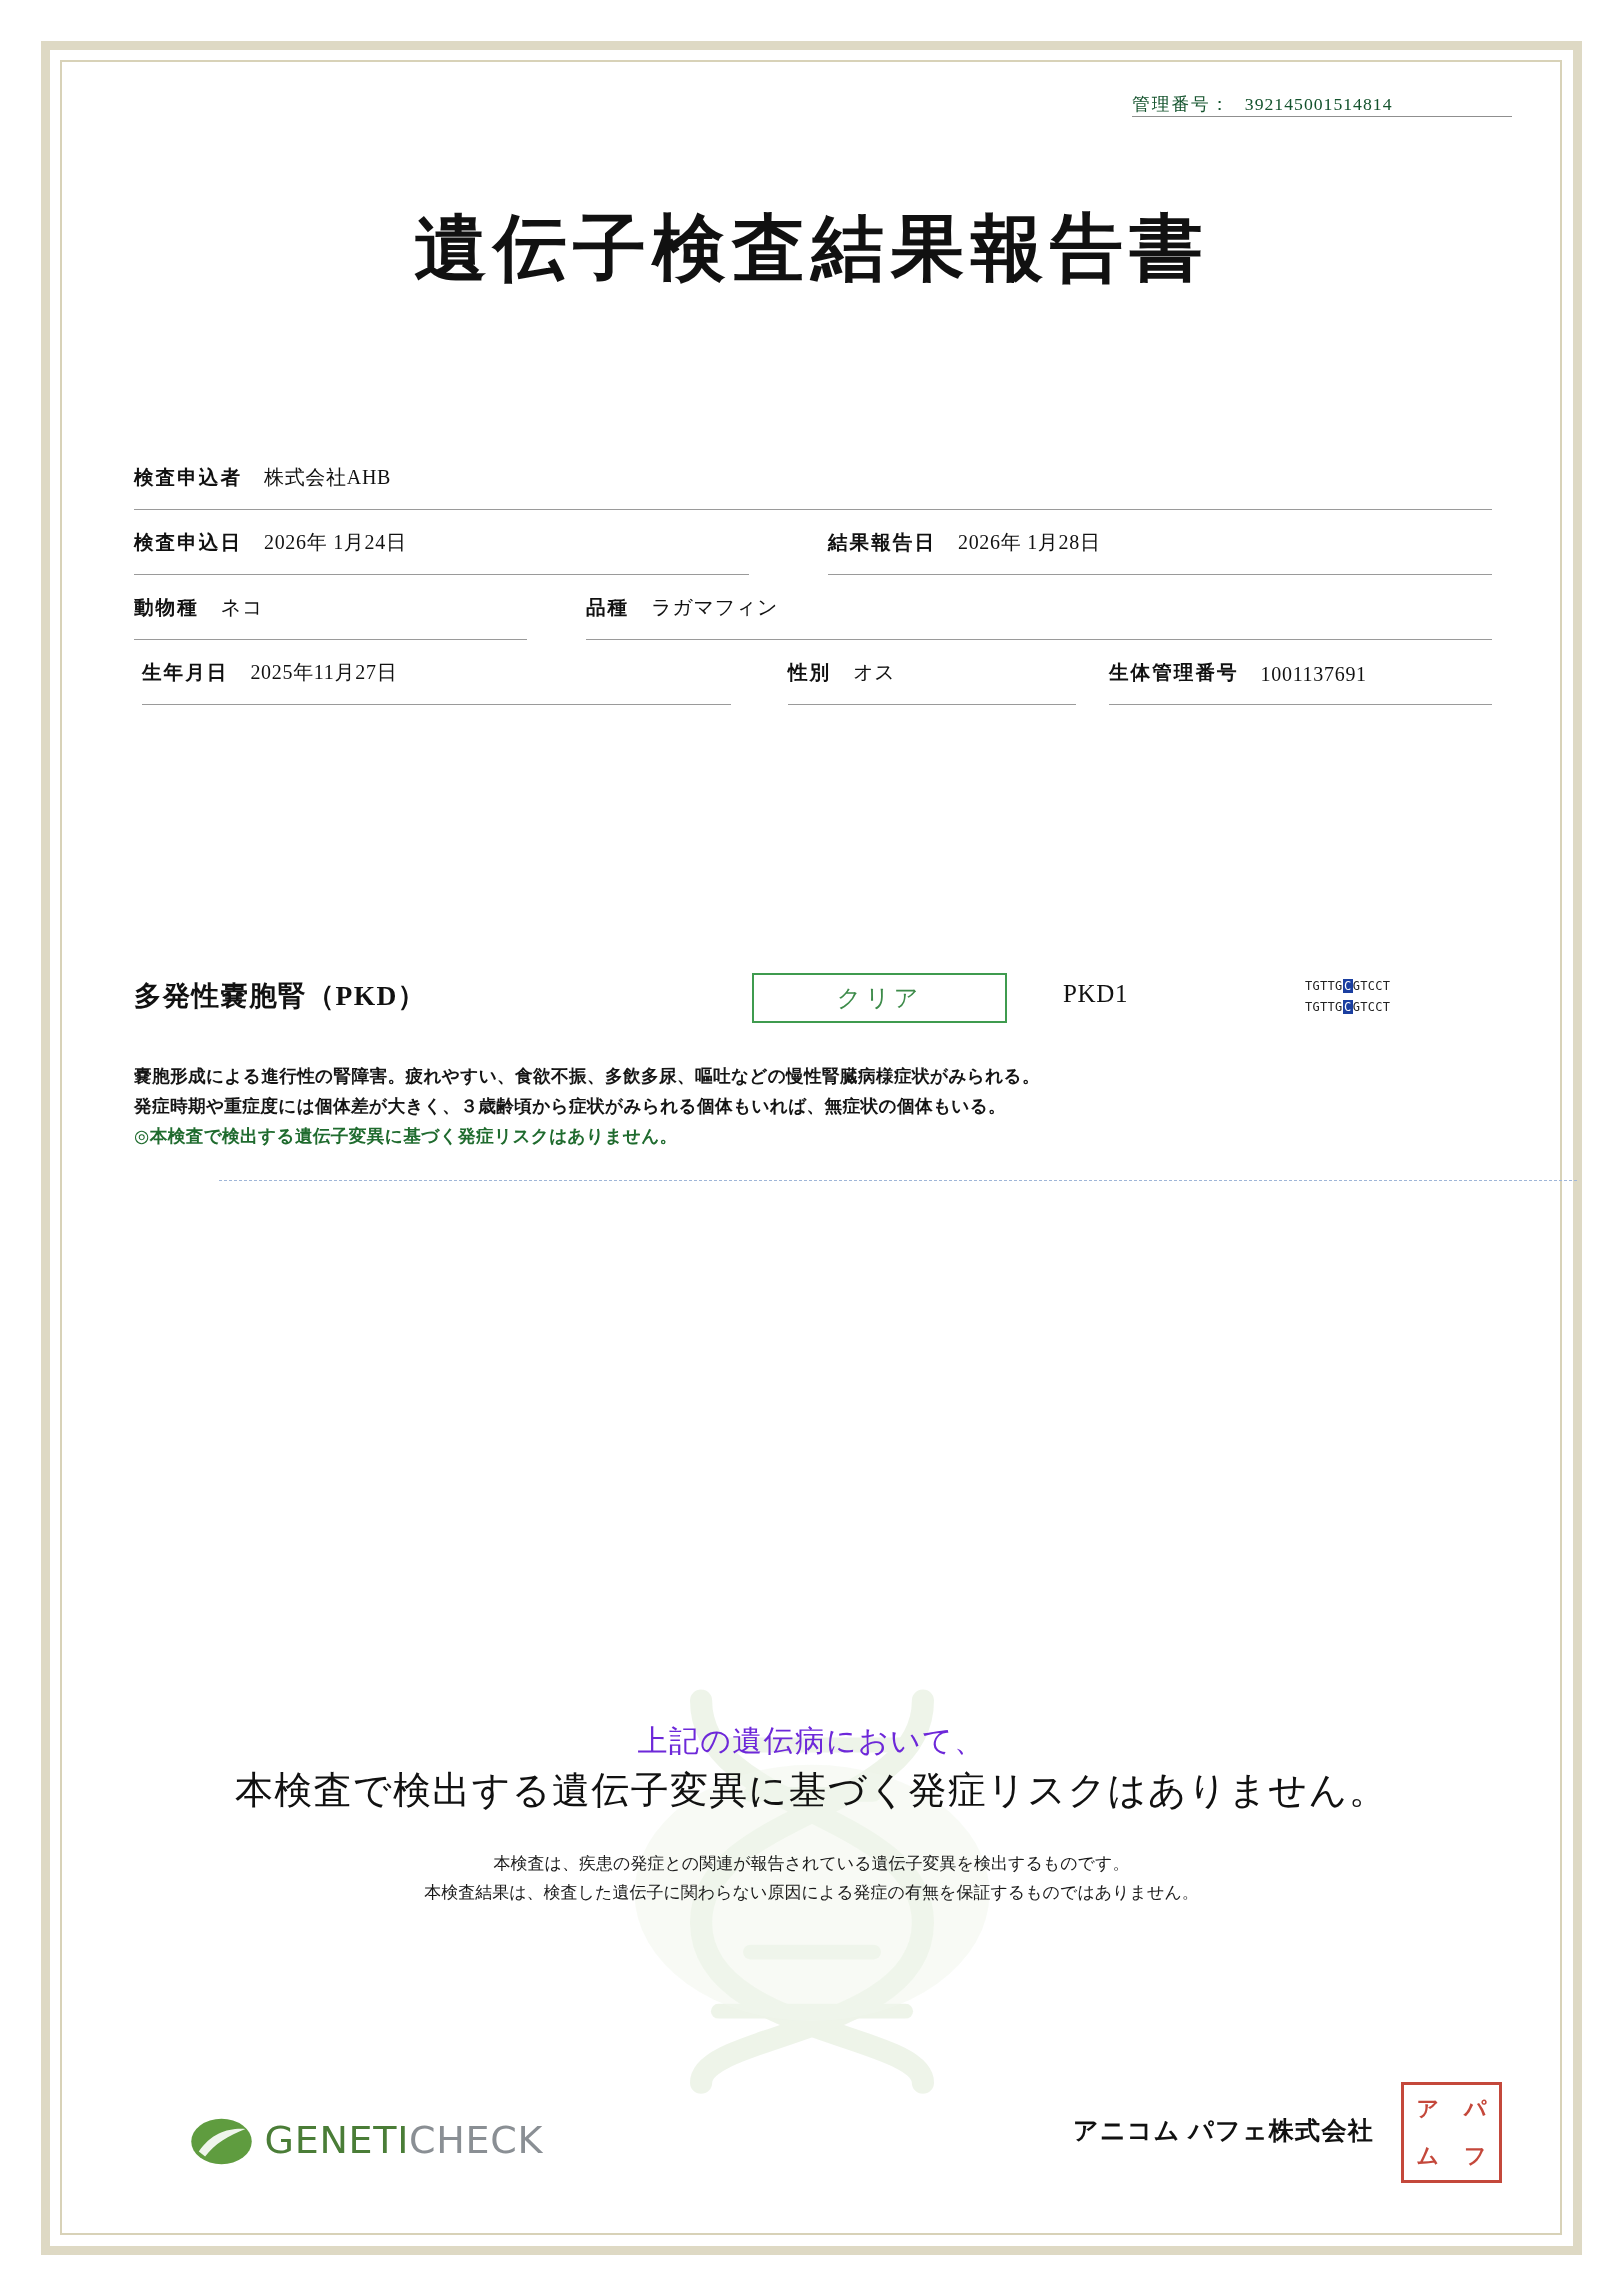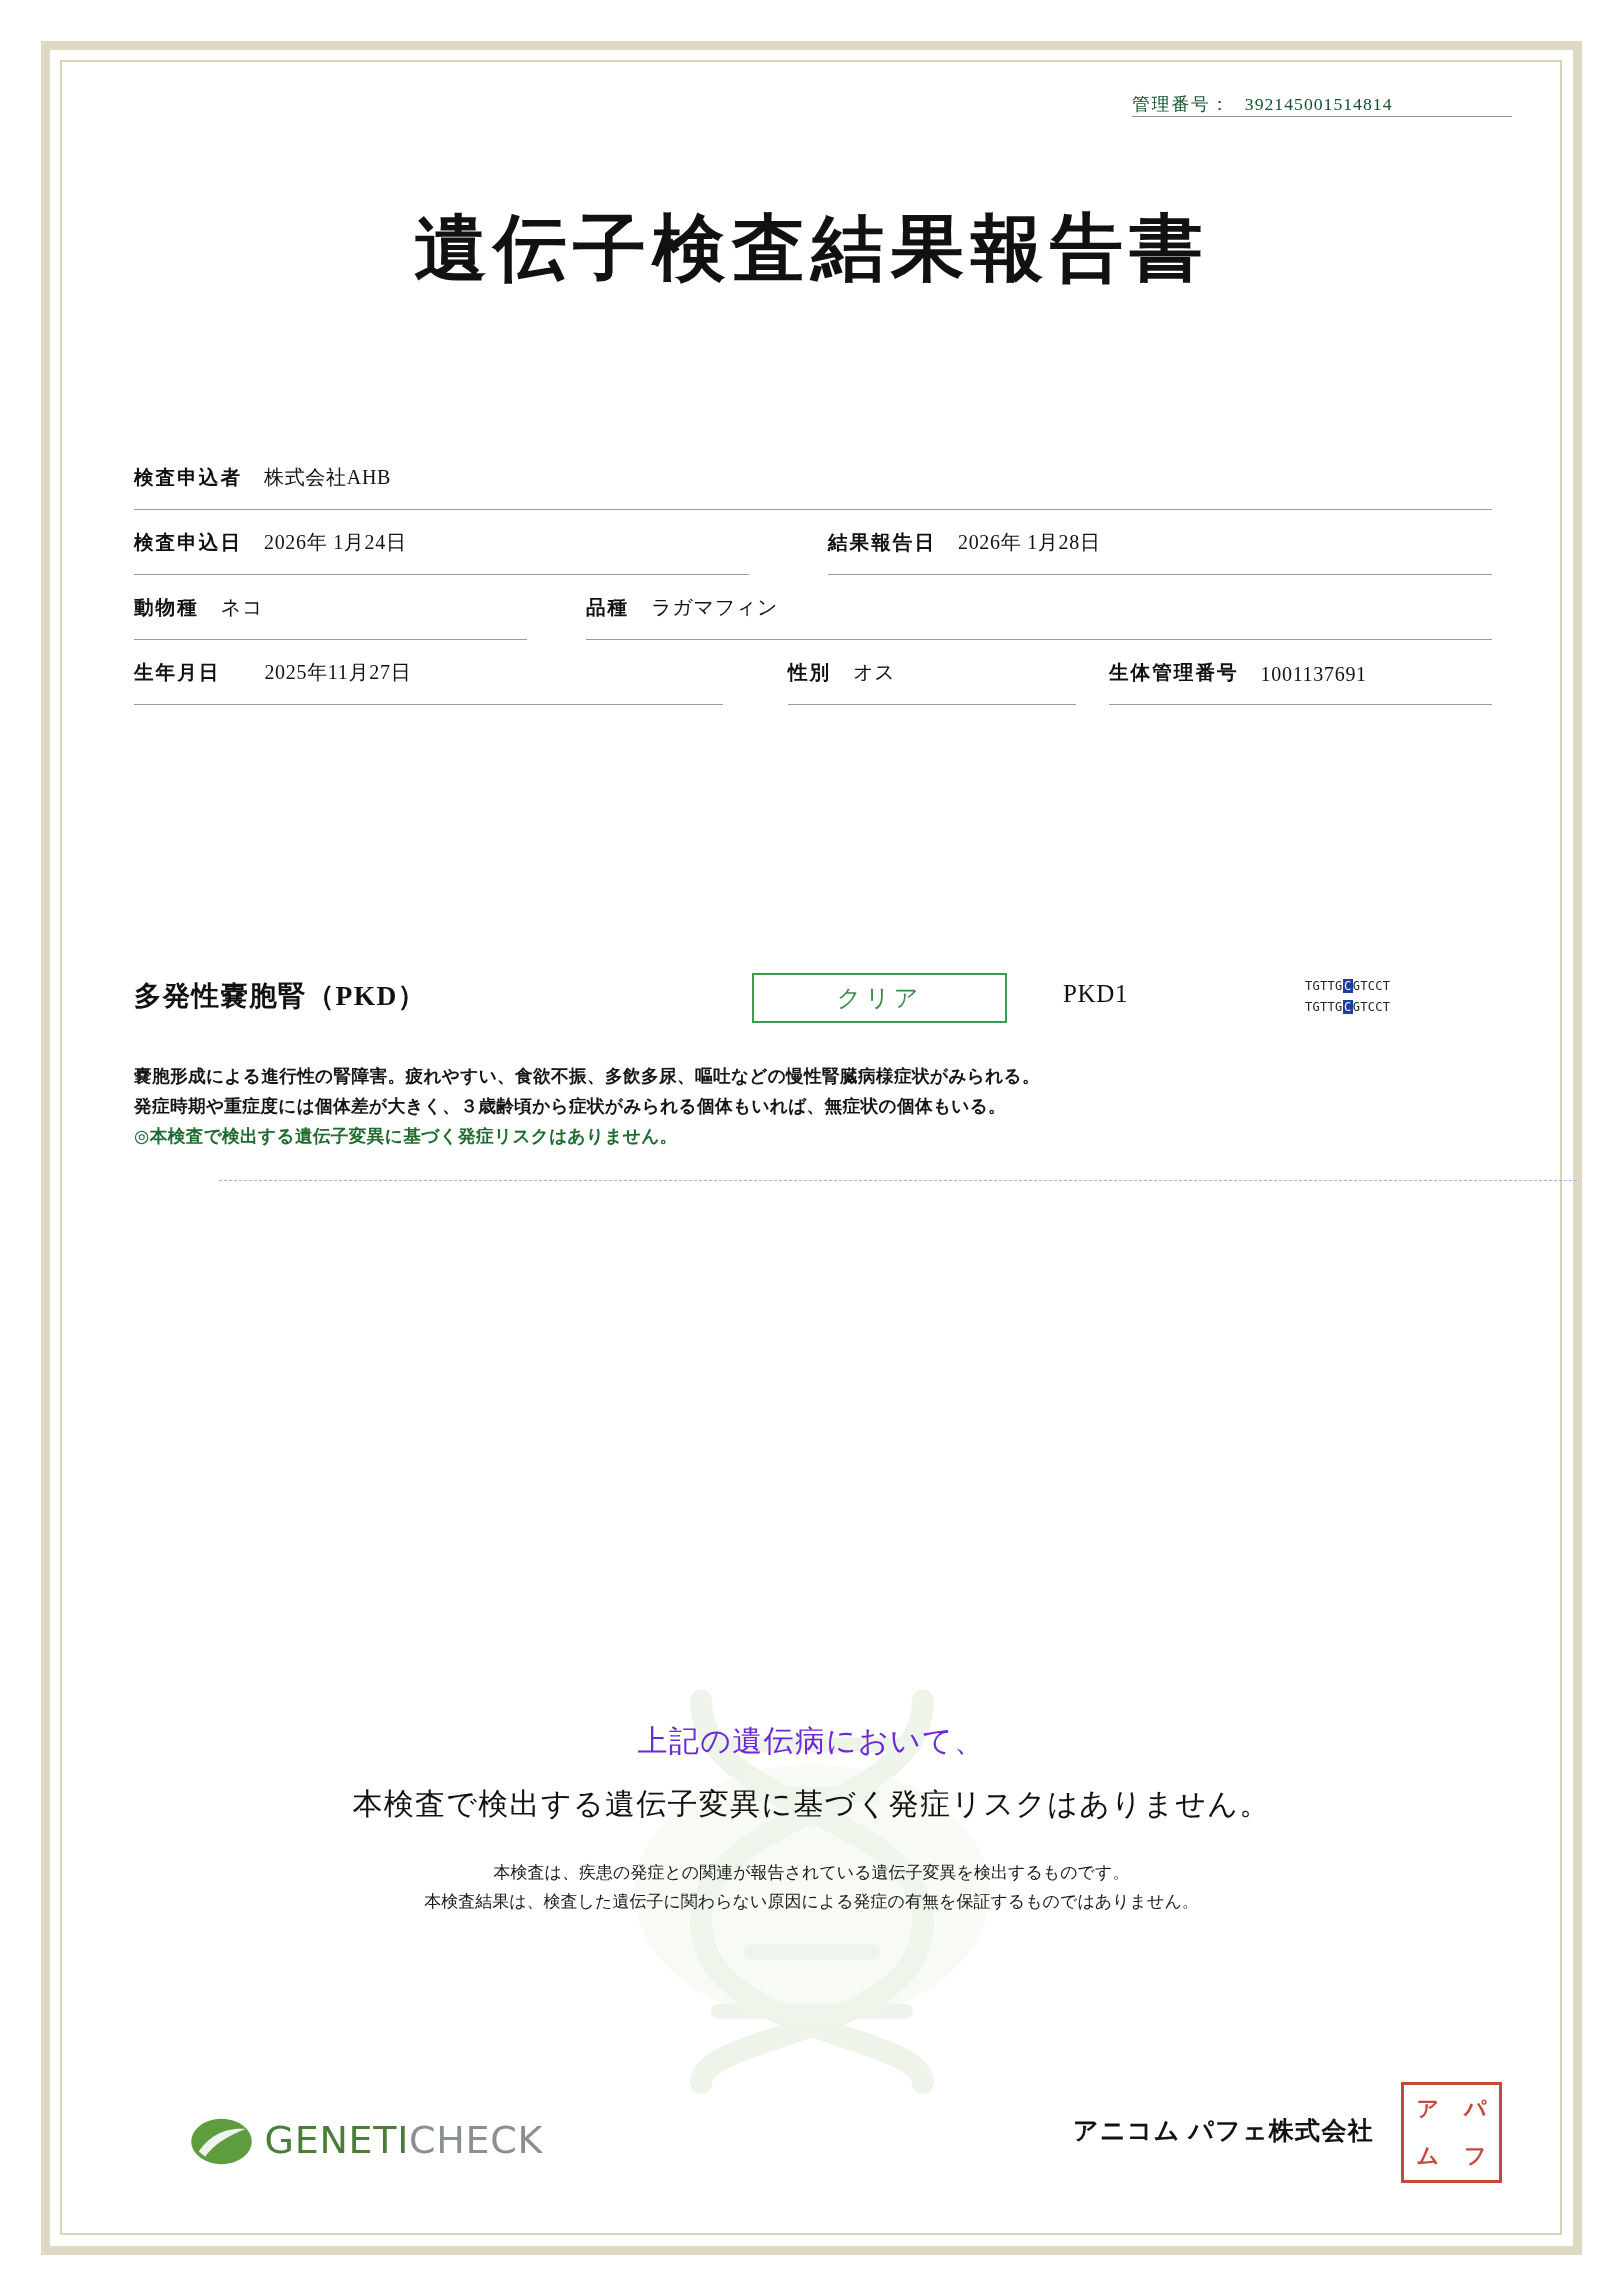--- a/index.html
+++ b/index.html
@@ -117,21 +117,21 @@
 
   
   .r1-applicant { left: 0; width: 1358px; }
   
   .r2-appdate  { left: 0;    width: 615px; }
   .r2-repdate  { left: 694px; width: 664px; }
   
   .r3-species  { left: 0;    width: 393px; }
   .r3-breed    { left: 452px; width: 906px; }
   
-  .r4-birth    { left: 0;    width: 589px; gap: 22px; }
+  .r4-birth    { left: 8px;    width: 589px; }
   .r4-sex      { left: 654px; width: 288px; }
   .r4-id       { left: 975px; width: 383px; }
 
   
   .result-head {
     position: absolute;
     top: 844px;
     left: 0;
     width: 1427px;
     height: 30px;
@@ -250,23 +250,23 @@
     width: 1427px;
     text-align: center;
   }
   .summary .l1 {
     font-size: 30px;
     letter-spacing: 1.3px;
     font-family: "DejaVu Sans", sans-serif;
     color: #6d28d9;
   }
   .summary .l2 {
-    font-size: 30px;
+    font-size: 38px;
     letter-spacing: 1.3px;
-    margin-top: 22px;
+    margin-top: 3px;
     font-family: "DejaVu Sans", sans-serif;
     color: #111;
   }
   .summary .note {
     margin-top: 33px;
     font-size: 17px;
     line-height: 29px;
     font-family: "DejaVu Sans", sans-serif;
     color: #1a1a1a;
   }

